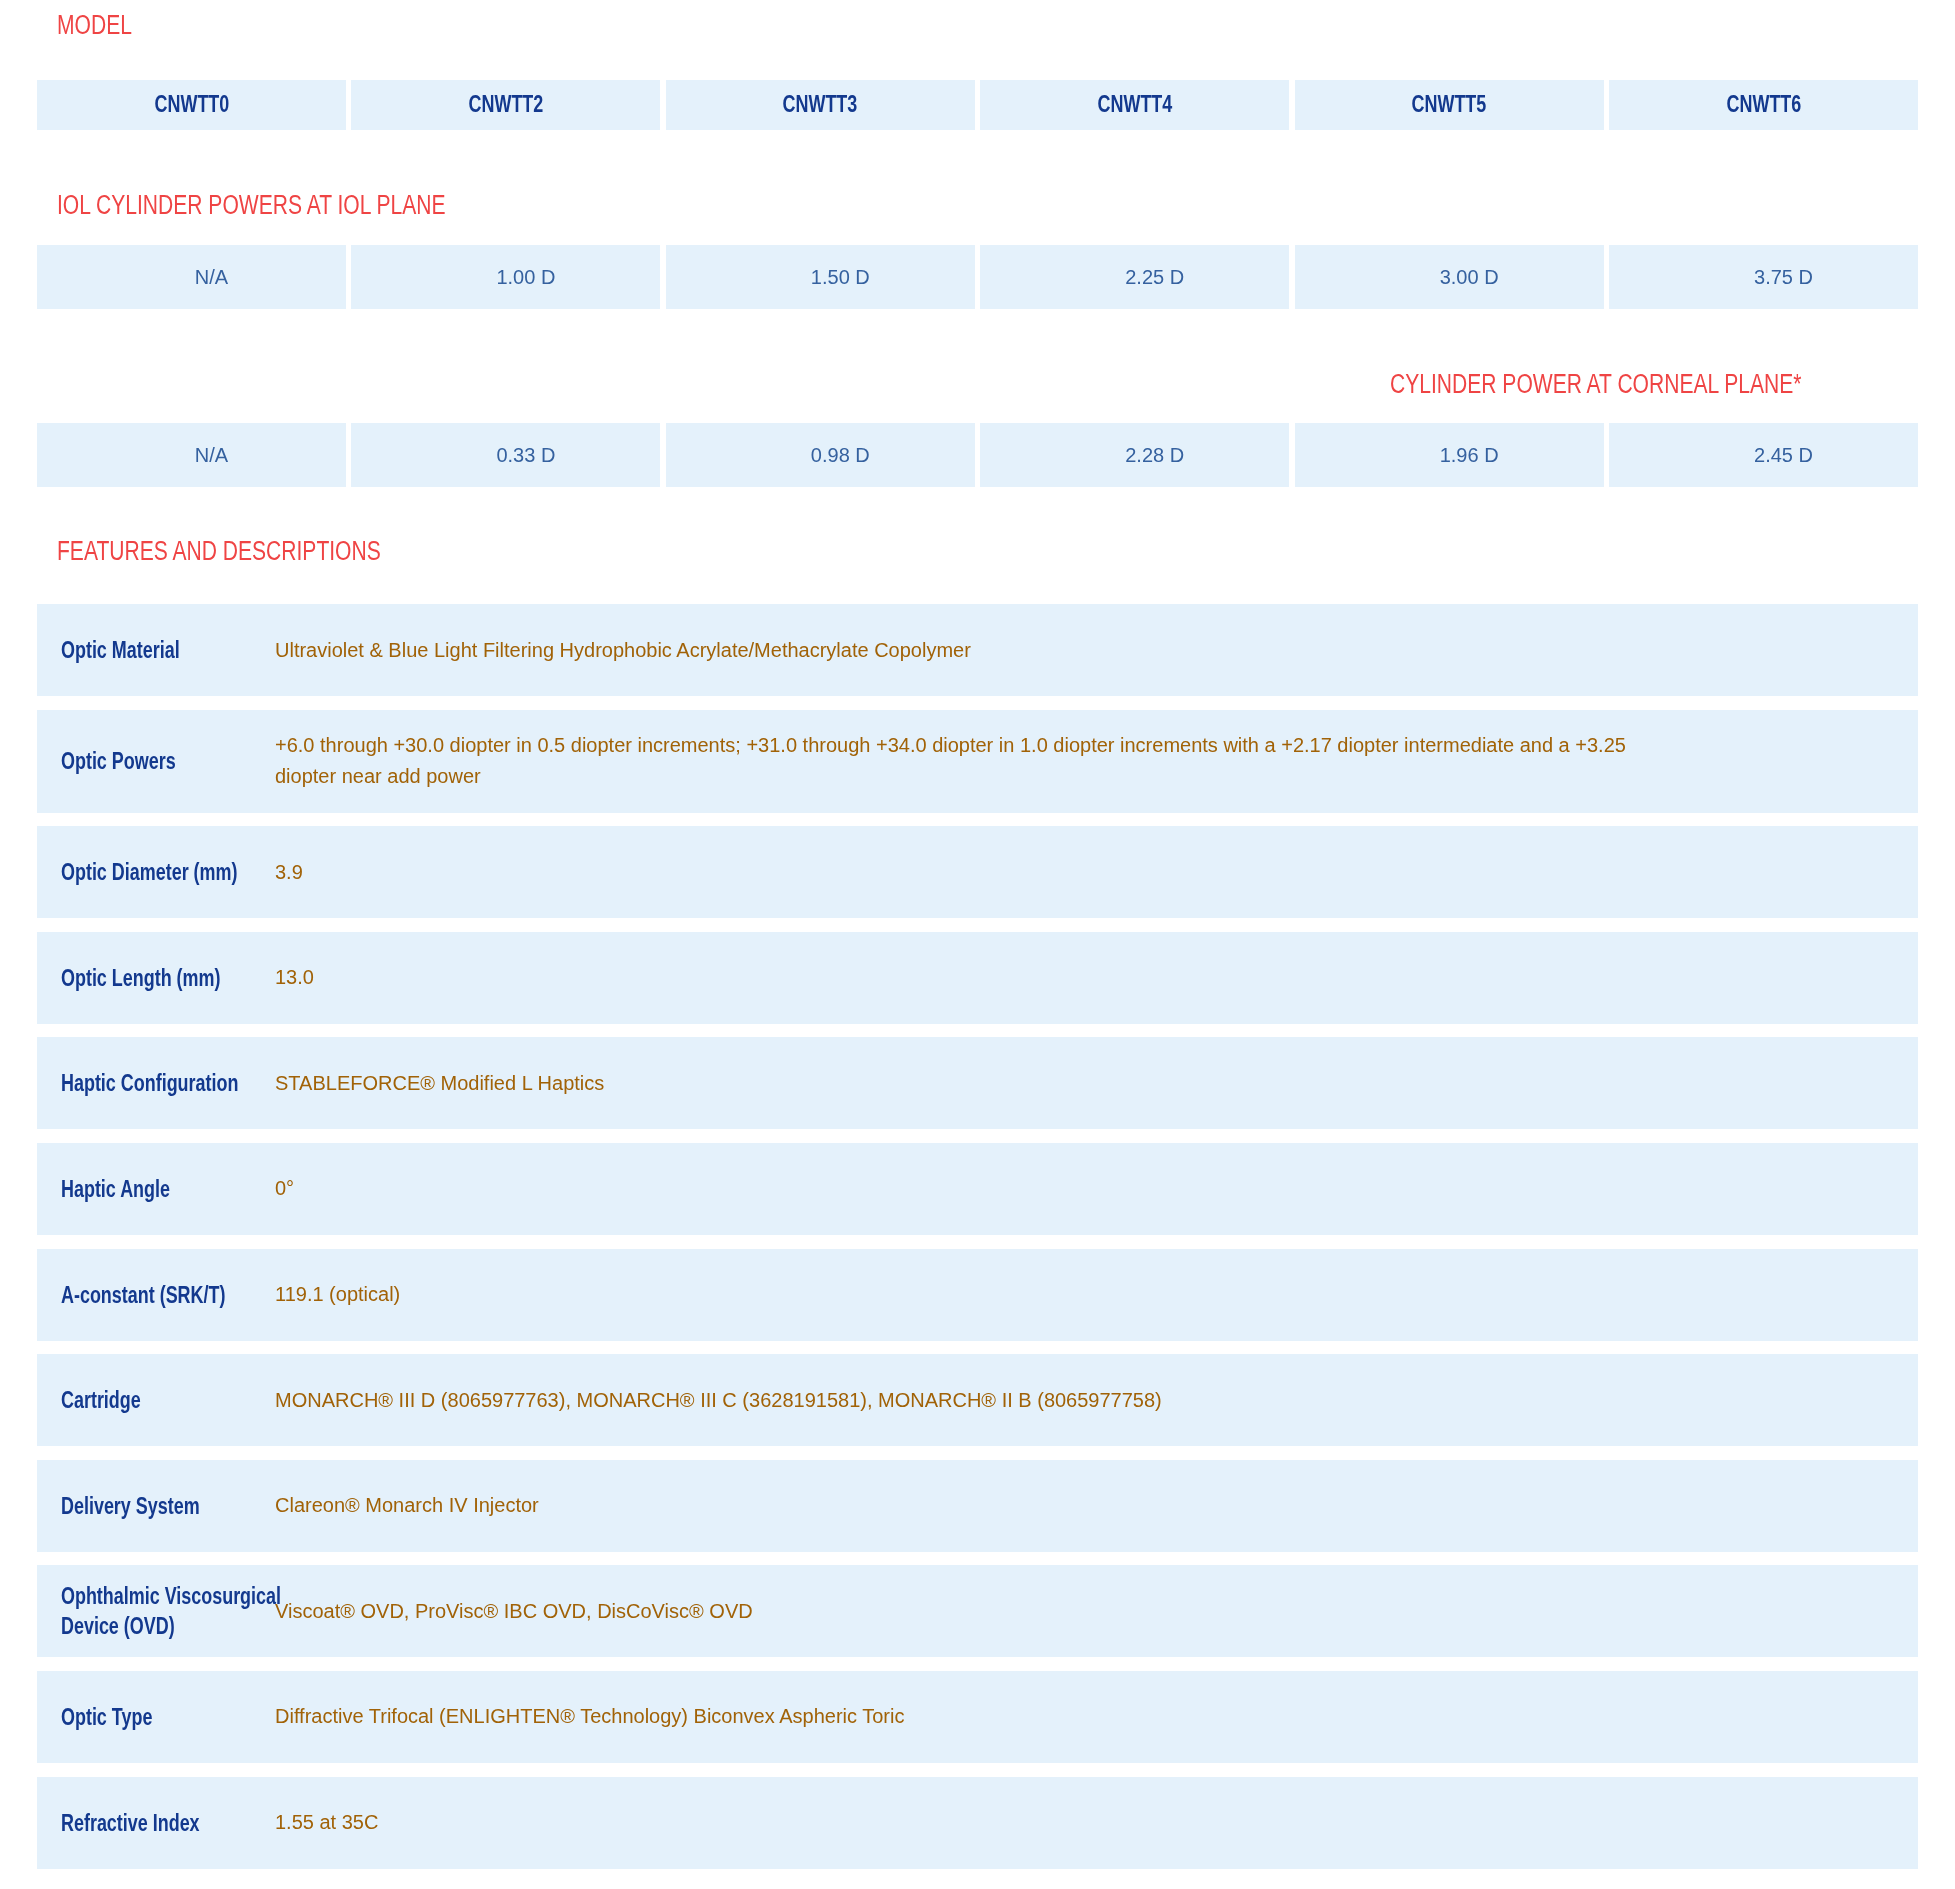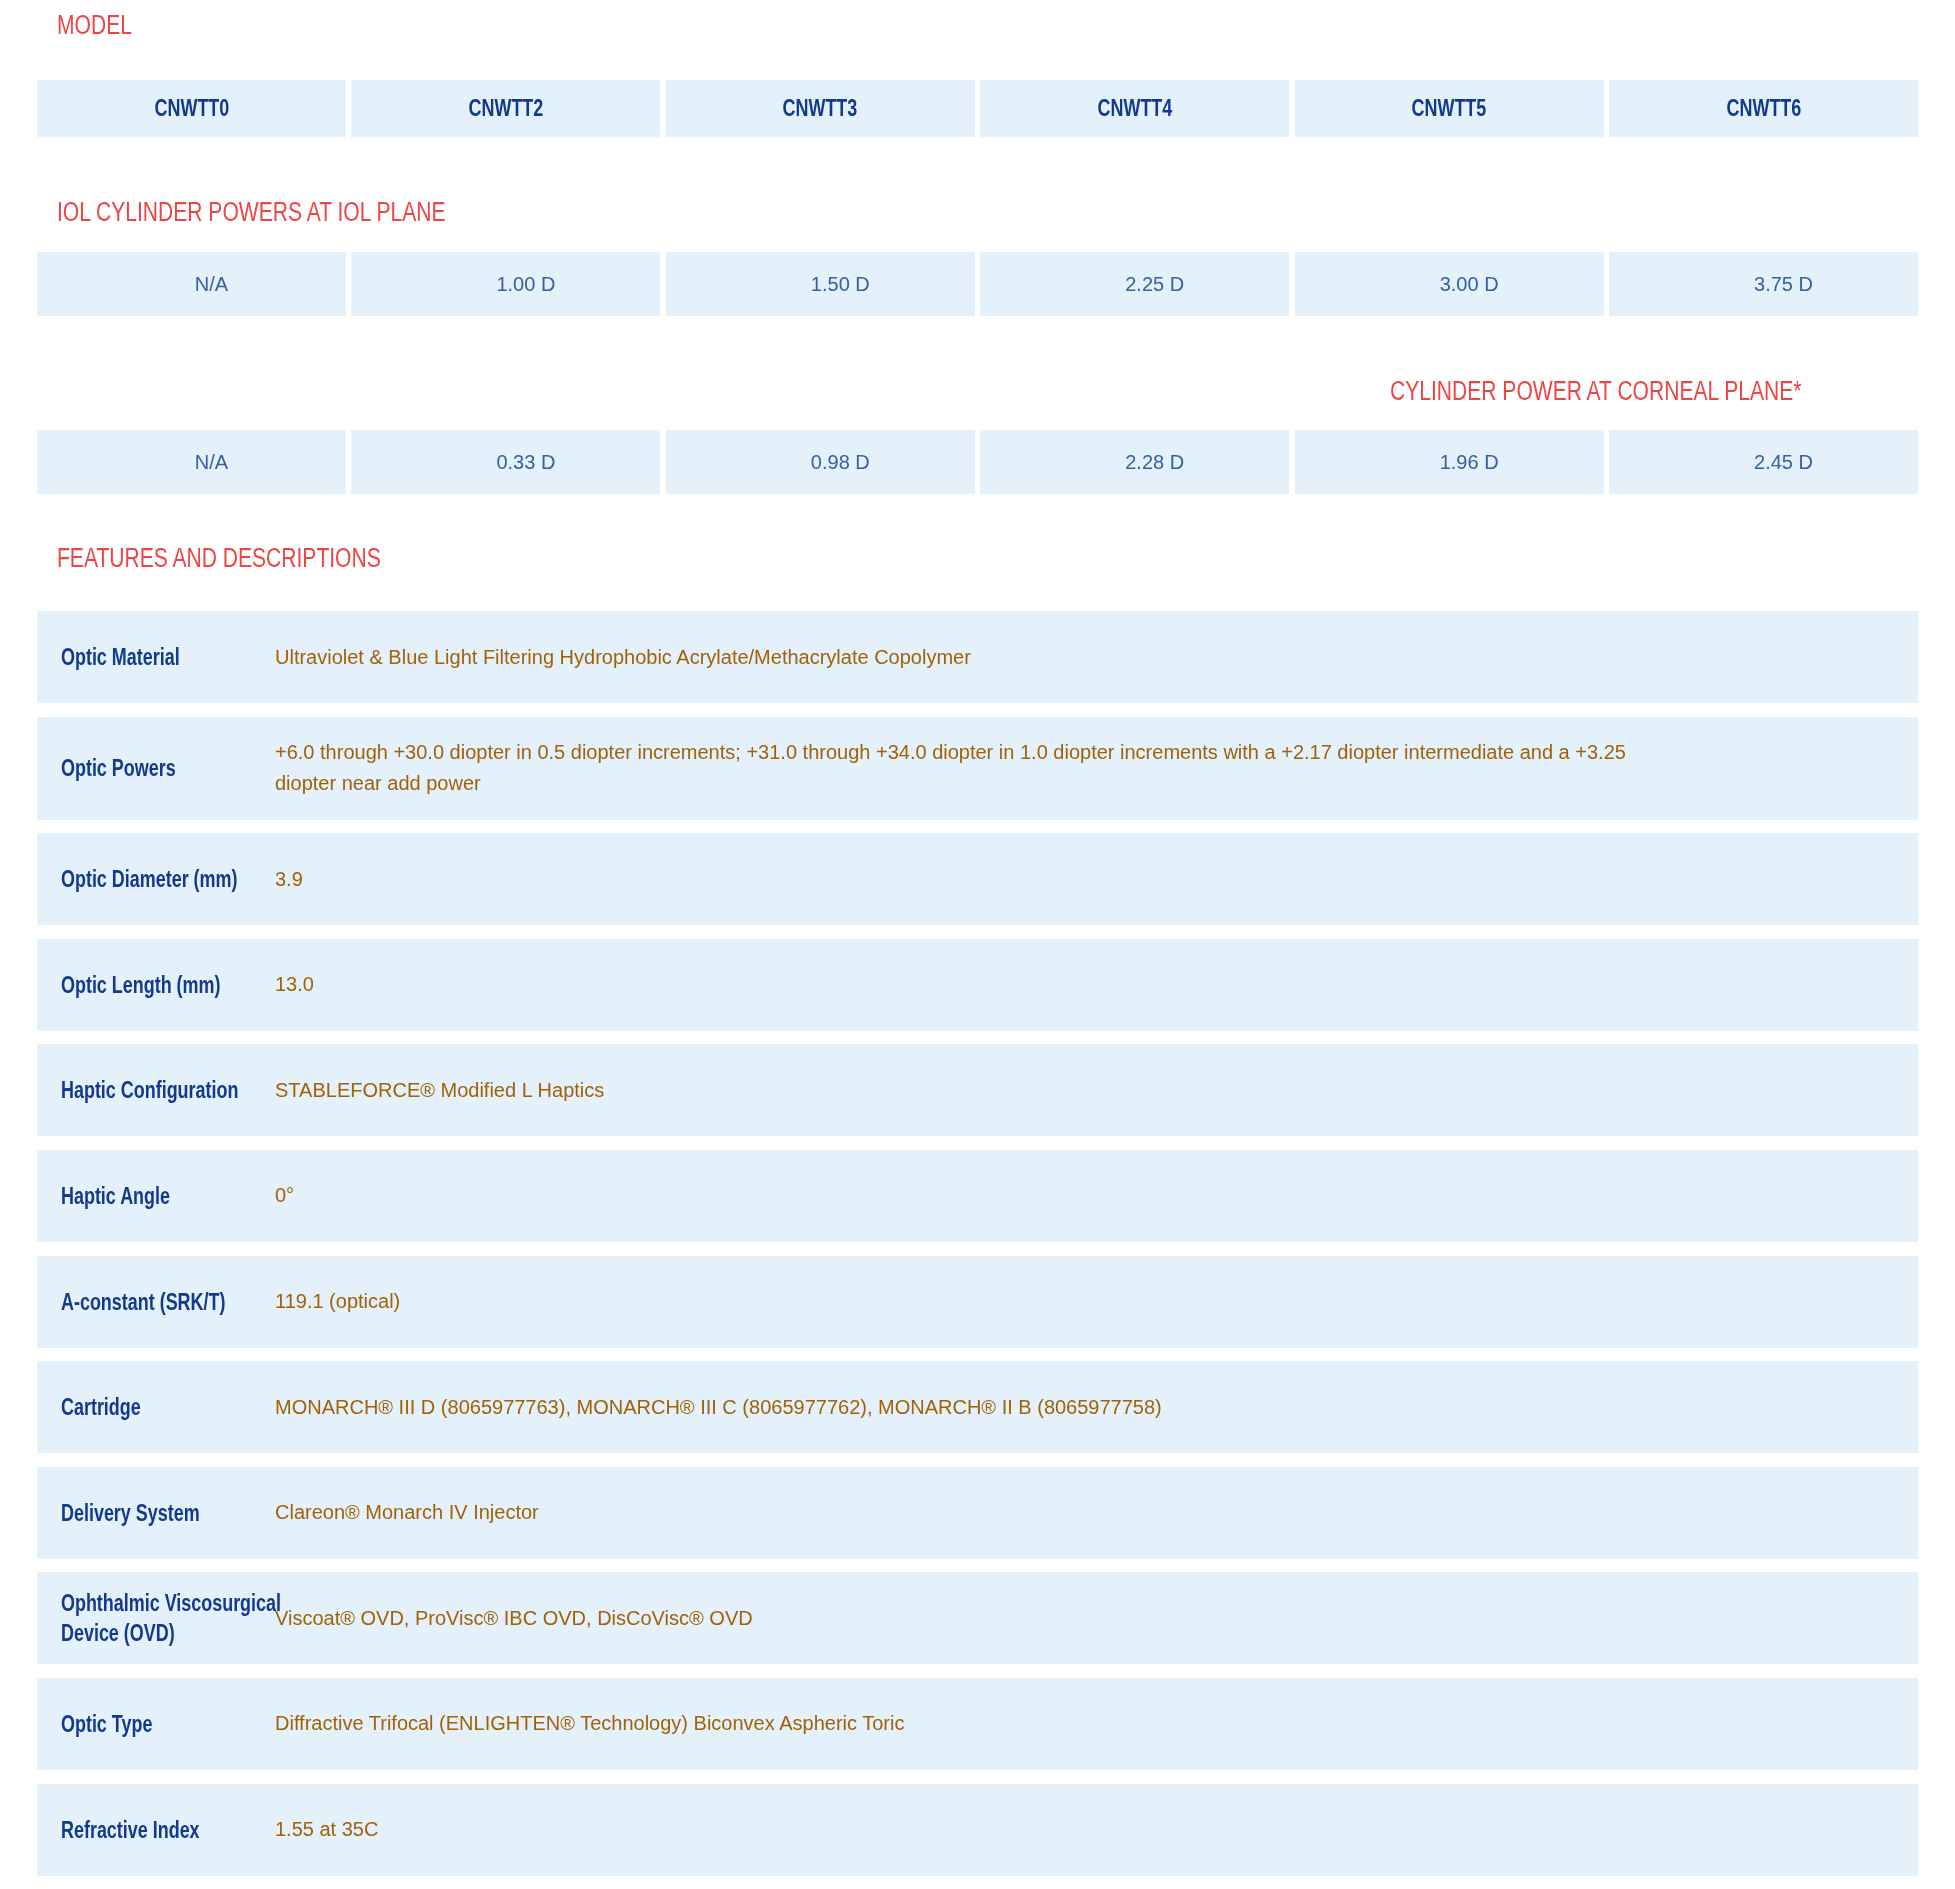--- a/index.html
+++ b/index.html
@@ -24,21 +24,21 @@
   .cond{display:inline-block;transform:scaleX(0.78);transform-origin:0 50%;}
   .cond-c{display:inline-block;transform:scaleX(0.78);transform-origin:50% 50%;}
 
   
   .grid-row{display:flex;gap:5.4px;}
   .grid-row .cell{
     flex:1 1 0;background:#E4F1FB;
     display:flex;align-items:center;justify-content:center;
     text-align:center;
   }
-  .row-model .cell{height:57px;color:#13398E;font-weight:700;font-size:23px;}
+  .row-model .cell{height:50px;color:#13398E;font-weight:700;font-size:23px;}
   .row-values .cell{height:64px;color:#35619F;font-weight:300;font-size:20px;padding-left:40px;}
 
   
   .frow{
     display:flex;align-items:center;background:#E4F1FB;
     min-height:92px;margin-bottom:13.6px;
   }
   .frow.tall{min-height:103px;}
   .flabel{
     flex:0 0 238px;width:238px;box-sizing:border-box;
@@ -138,21 +138,21 @@
     <div class="fvalue">0°</div>
   </div>
 
   <div class="frow">
     <div class="flabel"><span class="cond">A-constant (SRK/T)</span></div>
     <div class="fvalue">119.1 (optical)</div>
   </div>
 
   <div class="frow">
     <div class="flabel"><span class="cond">Cartridge</span></div>
-    <div class="fvalue">MONARCH® III D (8065977763), MONARCH® III C (8065977762), MONARCH® II B (8065977758)</div>
+    <div class="fvalue">MONARCH® III D (8065977763), MONARCH® III C (3628191581), MONARCH® II B (8065977758)</div>
   </div>
 
   <div class="frow">
     <div class="flabel"><span class="cond">Delivery System</span></div>
     <div class="fvalue">Clareon® Monarch IV Injector</div>
   </div>
 
   <div class="frow">
     <div class="flabel"><span class="cond">Ophthalmic Viscosurgical Device (OVD)</span></div>
     <div class="fvalue">Viscoat® OVD, ProVisc® IBC OVD, DisCoVisc® OVD</div>

